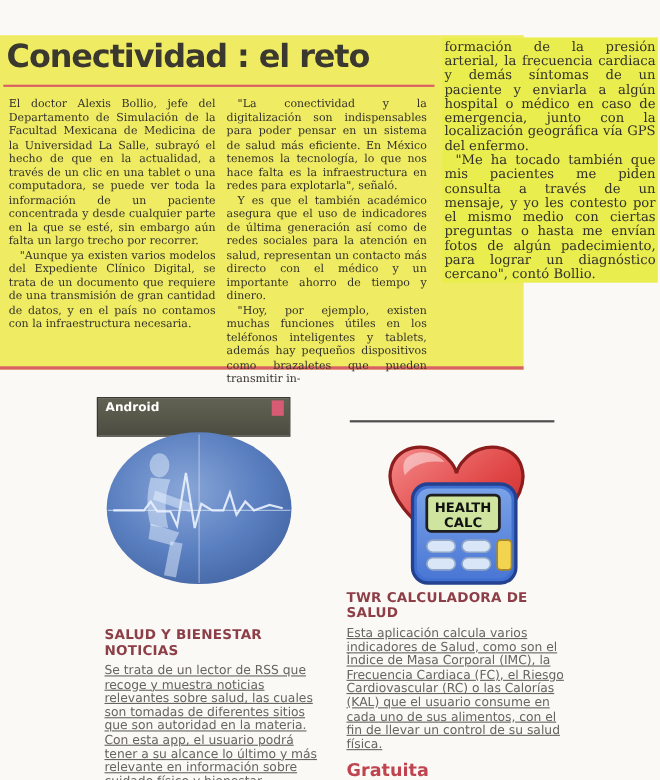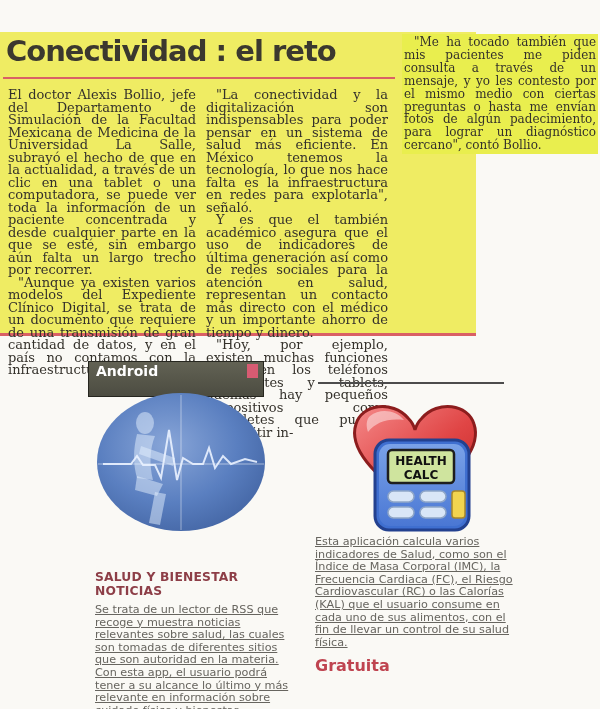--- a/index.html
+++ b/index.html
@@ -16,36 +16,36 @@
     position:absolute;left:6px;top:-2px;margin:0;
     font-family:"DejaVu Sans",sans-serif;font-weight:bold;
     font-size:29px;line-height:42px;letter-spacing:-1px;color:#3b382f;
     white-space:nowrap;
   }
   .headline-rule{
     position:absolute;left:3px;top:45px;width:392px;height:2px;background:#d96065;
   }
   .col{
     position:absolute;font-family:"DejaVu Serif",serif;
-    font-size:13px;line-height:12.5px;text-align:justify;color:#34312b;
+    font-size:10px;line-height:12.5px;text-align:justify;color:#34312b;
   }
   .col p{margin:0;}
   .col p.ind{text-indent:10px;}
   .col1{left:8px;top:57px;width:188px;}
   .col2{left:206px;top:57px;width:182px;}
   .col3{
     left:402px;top:2px;width:192px;background:#e9ee4e;
     font-size:12px;line-height:12.9px;padding:2px 2px;
   }
   
   .android-bar{
     position:absolute;left:88px;top:361px;width:176px;height:36px;
     background:linear-gradient(#626254,#4c4c41);
     border:1px solid #26261f;box-sizing:border-box;
-    color:#ffffff;font-weight:bold;font-size:14px;line-height:18px;
+    color:#ffffff;font-weight:bold;font-size:11px;line-height:18px;
     padding-left:7px;
   }
   .android-marker{
     position:absolute;right:5px;top:2px;width:11px;height:14px;background:#d75b72;
   }
   .gray-rule{
     position:absolute;left:318px;top:382px;width:186px;height:2px;background:#4c4c4c;
   }
   .app-icon{position:absolute;}
   .icon-ecg{left:95px;top:392px;}
@@ -76,20 +76,21 @@
     <p class="ind">"Aunque ya existen varios modelos del Expediente Clínico Digital, se trata de un documento que requiere de una transmisión de gran cantidad de datos, y en el país no contamos con la infraestructura necesaria.</p>
   </div>
 
   <div class="col col2">
     <p class="ind">"La conectividad y la digitalización son indispensables para poder pensar en un sistema de salud más eficiente. En México tenemos la tecnología, lo que nos hace falta es la infraestructura en redes para explotarla", señaló.</p>
     <p class="ind">Y es que el también académico asegura que el uso de indicadores de última generación así como de redes sociales para la atención en salud, representan un contacto más directo con el médico y un importante ahorro de tiempo y dinero.</p>
     <p class="ind">"Hoy, por ejemplo, existen muchas funciones útiles en los teléfonos inteligentes y tablets, además hay pequeños dispositivos como brazaletes que pueden transmitir in-</p>
   </div>
 
   <div class="col col3">
+    <p>formación de la presión arterial, la frecuencia cardiaca y demás síntomas de un paciente y enviarla a algún hospital o médico en caso de emergencia, junto con la localización geográfica vía GPS del enfermo.</p>
     <p class="ind">"Me ha tocado también que mis pacientes me piden consulta a través de un mensaje, y yo les contesto por el mismo medio con ciertas preguntas o hasta me envían fotos de algún padecimiento, para lograr un diagnóstico cercano", contó Bollio.</p>
   </div>
 </div>
 
 <div class="android-bar">
   <span>Android</span>
   <span class="android-marker"></span>
 </div>
 
 <div class="gray-rule"></div>
@@ -147,15 +148,16 @@
   </g>
 </svg>
 
 <div class="card card1">
   <h2 class="card-title">SALUD Y BIENESTAR NOTICIAS</h2>
   <p class="card-desc">Se trata de un lector de RSS que recoge y muestra noticias relevantes sobre salud, las cuales son tomadas de diferentes sitios que son autoridad en la materia. Con esta app, el usuario podrá tener a su alcance lo último y más relevante en información sobre cuidado físico y bienestar.</p>
   <p class="card-price">Gratuita</p>
 </div>
 
 <div class="card card2">
+  <h2 class="card-title">TWR CALCULADORA DE SALUD</h2>
   <p class="card-desc">Esta aplicación calcula varios indicadores de Salud, como son el Índice de Masa Corporal (IMC), la Frecuencia Cardiaca (FC), el Riesgo Cardiovascular (RC) o las Calorías (KAL) que el usuario consume en cada uno de sus alimentos, con el fin de llevar un control de su salud física.</p>
   <p class="card-price">Gratuita</p>
 </div>
 
 </body></html>

